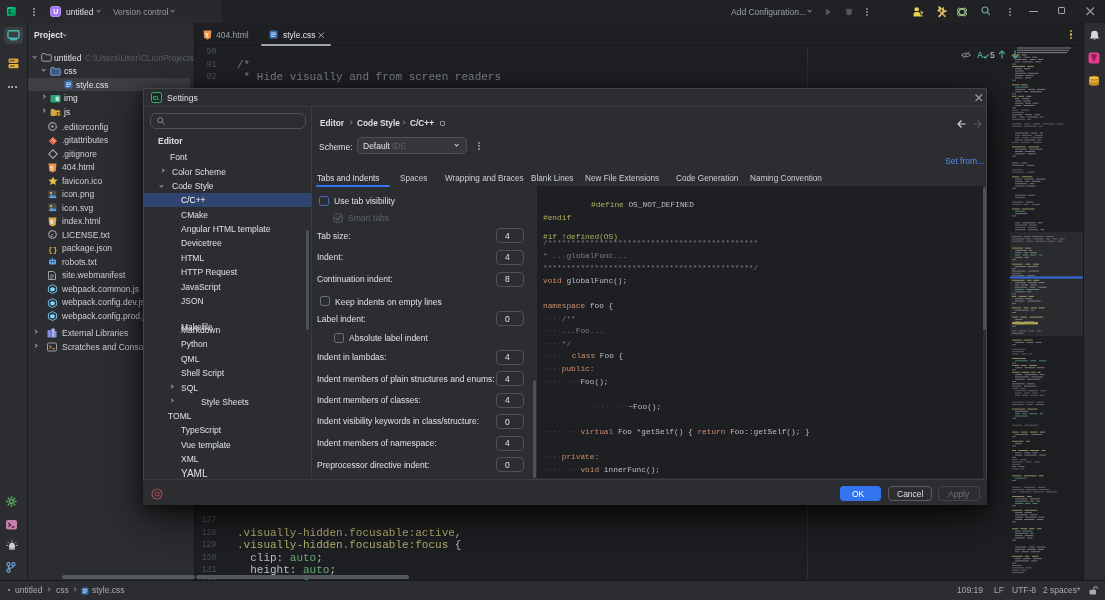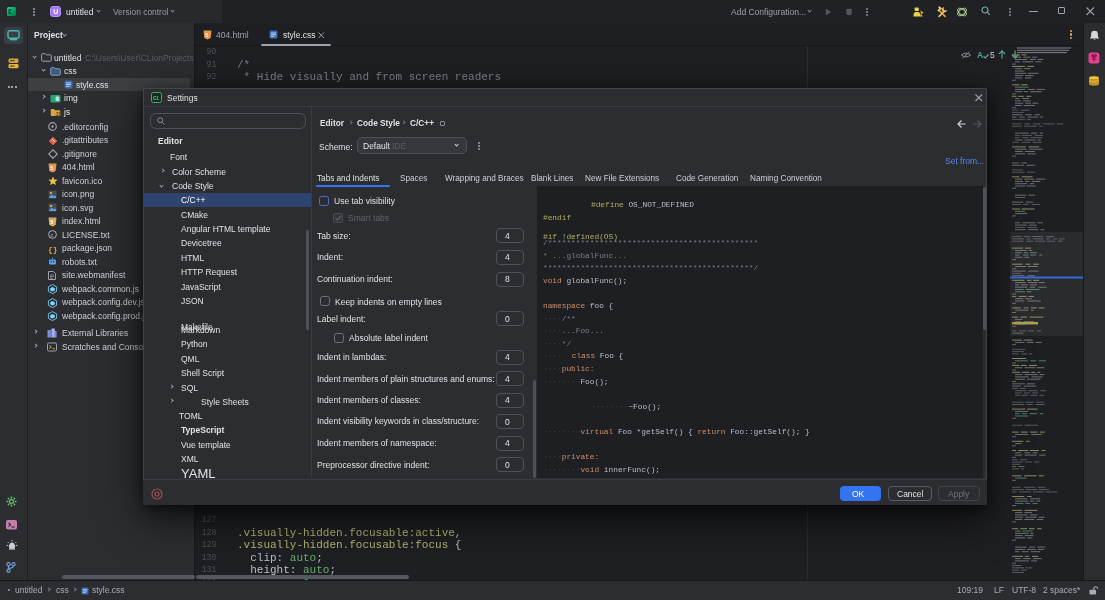--- a/index.html
+++ b/index.html
@@ -762,25 +762,25 @@
 <div class="t " style="left:181px;top:293.9px;font-size:8.5px;line-height:14px;color:#dfe1e5;font-weight:400;">JSON</div>
 <div class="t " style="left:181px;top:308.3px;font-size:8.5px;line-height:14px;color:#dfe1e5;font-weight:400;margin-top:12px;">Makefile</div>
 <div class="t " style="left:181px;top:322.7px;font-size:8.5px;line-height:14px;color:#dfe1e5;font-weight:400;">Markdown</div>
 <div class="t " style="left:181px;top:337.1px;font-size:8.5px;line-height:14px;color:#dfe1e5;font-weight:400;">Python</div>
 <div class="t " style="left:181px;top:351.5px;font-size:8.5px;line-height:14px;color:#dfe1e5;font-weight:400;">QML</div>
 <div class="t " style="left:181px;top:365.9px;font-size:8.5px;line-height:14px;color:#dfe1e5;font-weight:400;">Shell Script</div>
 <div style="position:absolute;left:170px;top:385.0px;width:3px;height:3px;border-right:1.2px solid #9da0a8;border-bottom:1.2px solid #9da0a8;transform:rotate(-45deg);"></div>
 <div class="t " style="left:181px;top:380.5px;font-size:8.5px;line-height:14px;color:#dfe1e5;font-weight:400;">SQL</div>
 <div style="position:absolute;left:170px;top:399.0px;width:3px;height:3px;border-right:1.2px solid #9da0a8;border-bottom:1.2px solid #9da0a8;transform:rotate(-45deg);"></div>
 <div class="t " style="left:181px;top:394.5px;font-size:8.5px;line-height:14px;color:#dfe1e5;font-weight:400;margin-left:20px;">Style Sheets</div>
-<div class="t " style="left:179px;top:409.0px;font-size:8.5px;line-height:14px;color:#dfe1e5;font-weight:400;">TOML</div>
-<div class="t " style="left:181px;top:423.4px;font-size:8.5px;line-height:14px;color:#dfe1e5;font-weight:700;">TypeScript</div>
+<div class="t " style="left:168px;top:409.0px;font-size:8.5px;line-height:14px;color:#dfe1e5;font-weight:400;">TOML</div>
+<div class="t " style="left:181px;top:423.4px;font-size:8.5px;line-height:14px;color:#dfe1e5;font-weight:400;">TypeScript</div>
 <div class="t " style="left:181px;top:437.8px;font-size:8.5px;line-height:14px;color:#dfe1e5;font-weight:400;">Vue template</div>
 <div class="t " style="left:181px;top:452.2px;font-size:8.5px;line-height:14px;color:#dfe1e5;font-weight:400;">XML</div>
-<div class="t " style="left:181px;top:466.6px;font-size:13px;line-height:14px;color:#dfe1e5;font-weight:400;">YAML</div>
+<div class="t " style="left:181px;top:466.6px;font-size:10px;line-height:14px;color:#dfe1e5;font-weight:400;">YAML</div>
 <div class="" style="left:306px;top:230px;width:3px;height:100px;background:#4e5157;border-radius:2px;"></div>
 <div class="t " style="left:320px;top:115.5px;font-size:8.3px;line-height:14px;color:#dfe1e5;font-weight:700;">Editor</div>
 <div style="position:absolute;left:349px;top:120.6px;width:2.8px;height:2.8px;border-right:1.1px solid #6f737a;border-bottom:1.1px solid #6f737a;transform:rotate(-45deg);"></div>
 <div class="t " style="left:357px;top:115.5px;font-size:8.3px;line-height:14px;color:#dfe1e5;font-weight:700;">Code Style</div>
 <div style="position:absolute;left:402px;top:120.6px;width:2.8px;height:2.8px;border-right:1.1px solid #6f737a;border-bottom:1.1px solid #6f737a;transform:rotate(-45deg);"></div>
 <div class="t " style="left:410px;top:115.5px;font-size:8.3px;line-height:14px;color:#dfe1e5;font-weight:700;">C/C++</div>
 <div class="" style="left:440px;top:120.5px;width:5px;height:5px;border:1px solid #8a8d92;border-radius:1px;"></div>
 <svg width="9" height="8" style="left:957px;top:119.5px">
     <path d="M4.5 0.5 L1 4 L4.5 7.5 M1 4 H8.5" stroke="#ced0d6" stroke-width="1.2" fill="none"></path>
   </svg>

